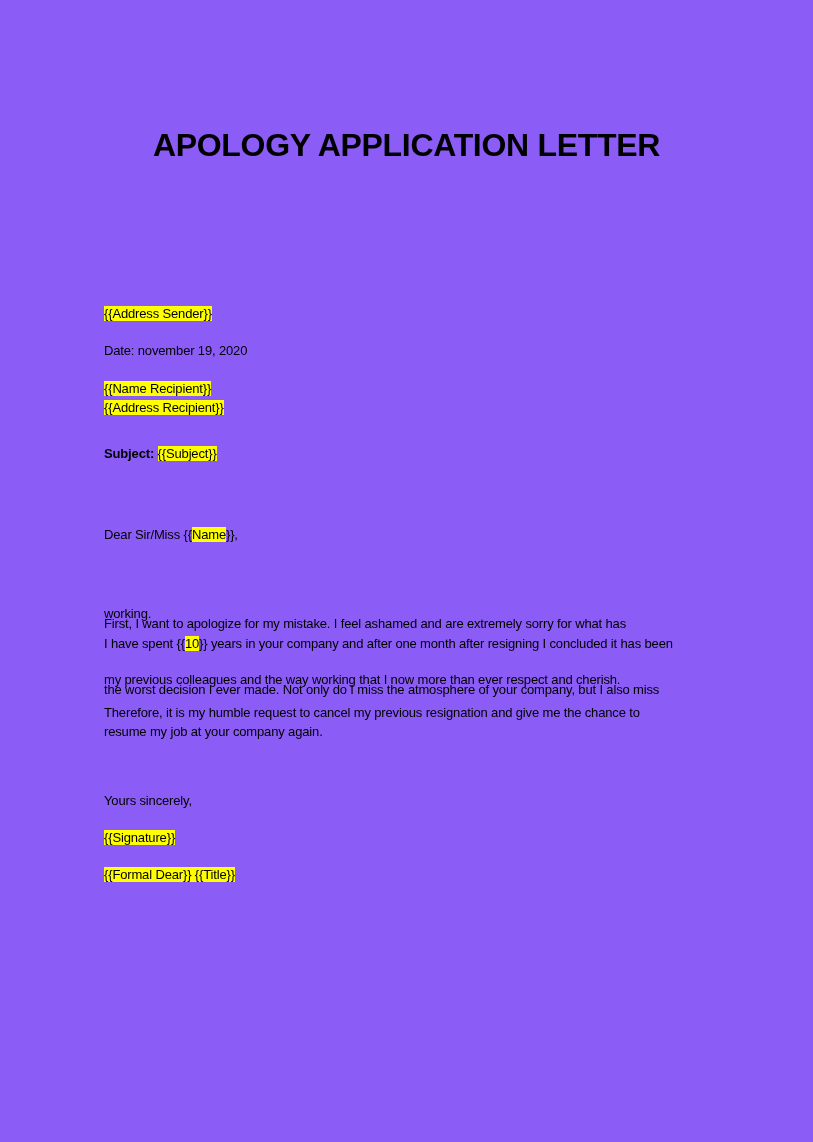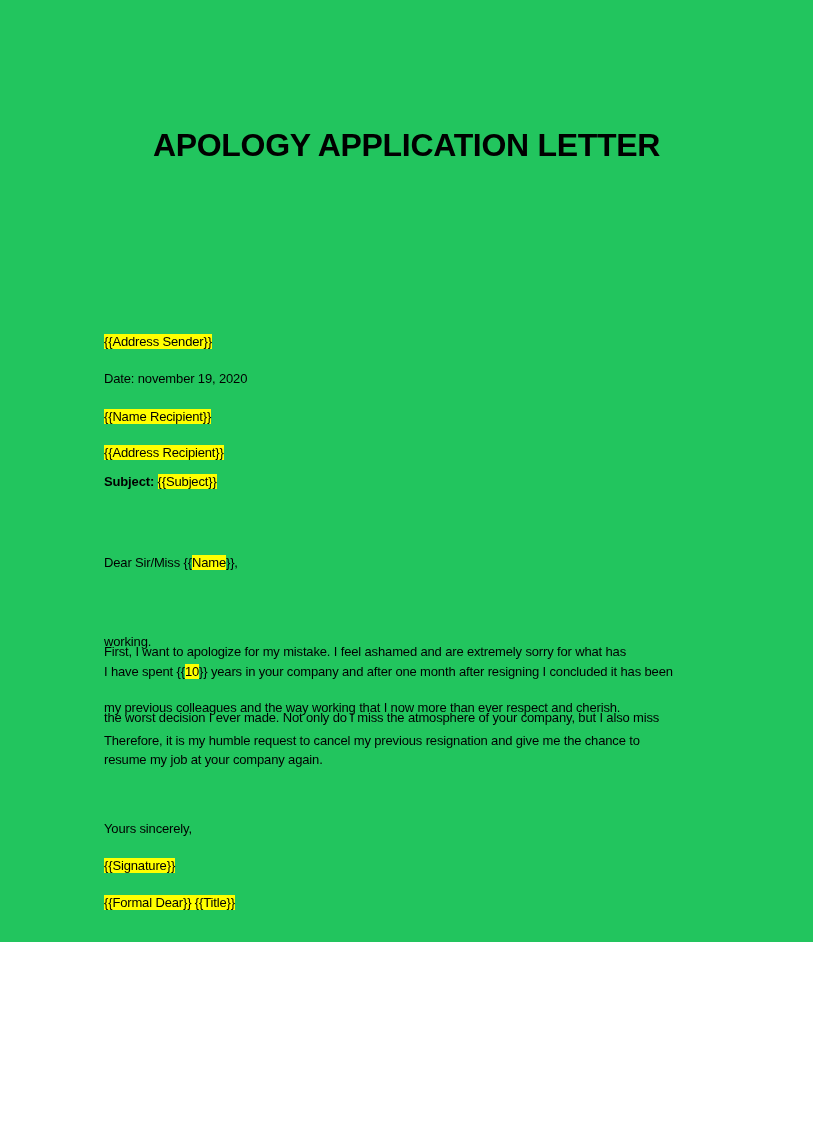--- a/index.html
+++ b/index.html
@@ -1,45 +1,45 @@
 <!DOCTYPE html>
 <html><head>
 <meta charset="utf-8">
 <style>
   html, body { margin: 0; padding: 0; background: #ffffff; }
   body { width: 813px; height: 1142px; position: relative; overflow: hidden;
          font-family: "Liberation Sans", sans-serif; color: #000; }
-  .page { position: absolute; left: 0; top: 0; width: 813px; height: 942px; background: #22c55e; }
+  .page { position: absolute; left: 0; top: 0; width: 813px; height: 1142px; background: #8b5cf6; }
   .title { position: absolute; left: 0; width: 813px; text-align: center;
            font-family: "Liberation Sans", sans-serif; font-weight: bold;
            font-size: 32px; letter-spacing: -0.3px; white-space: nowrap; line-height: 1; }
   .t1 { top: 129px; }
   .t2 { top: 194px; }
   .line { position: absolute; left: 104px; font-size: 13px; line-height: 19.5px;
-          white-space: nowrap; letter-spacing: -0.15px; margin-top: 28px; }
+          white-space: nowrap; letter-spacing: -0.15px; }
   .hl { background: #ffff00; }
   .bold { font-weight: bold; }
 </style>
 </head>
 <body>
 
 <div class="page">
 
   <div class="title t1">APOLOGY APPLICATION LETTER</div>
 
   <div class="line" style="top:304px">
     <span class="hl">{{Address Sender}}</span>
   </div>
 
   <div class="line" style="top:341px">Date: november 19, 2020</div>
 
   <div class="line" style="top:379px">
     <span class="hl">{{Name Recipient}}</span>
   </div>
-  <div class="line" style="top:415px">
+  <div class="line" style="top:398px">
     <span class="hl">{{Address Recipient}}</span>
   </div>
 
   <div class="line" style="top:444px">
     <span class="bold">Subject</span><span class="bold">:</span><span> </span><span class="hl">{{Subject}}</span>
   </div>
 
   <div class="line" style="top:525px">
     <span>Dear Sir/Miss {{</span><span class="hl">Name</span><span>}},</span>
   </div>

